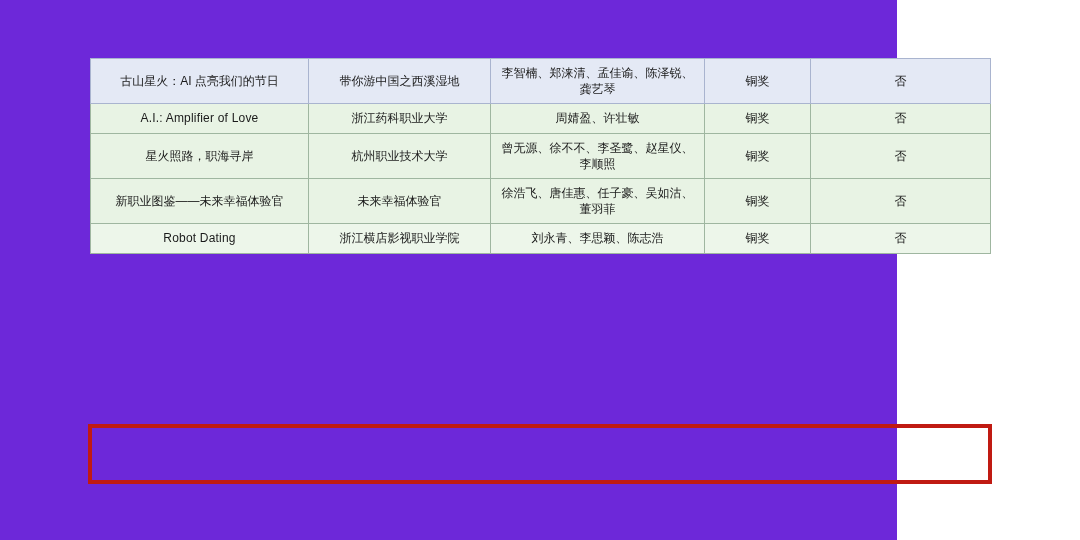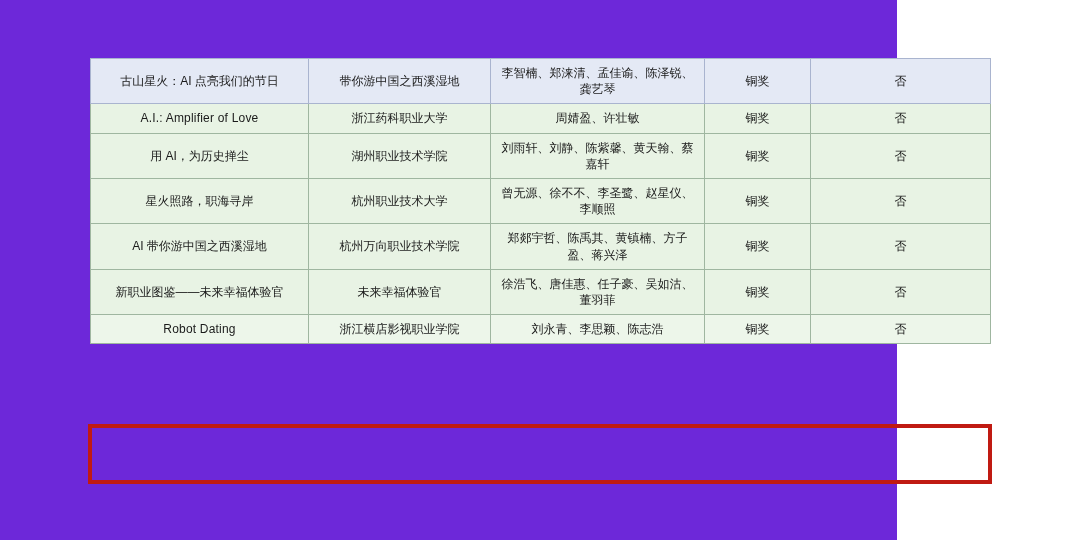--- a/index.html
+++ b/index.html
@@ -91,37 +91,23 @@
           <td class="cell-recommend">否</td>
         </tr>
         <tr>
           <td class="cell-title latin">A.I.: Amplifier of Love</td>
           <td class="cell-school">浙江药科职业大学</td>
           <td class="cell-authors">周婧盈、许壮敏</td>
           <td class="cell-award">铜奖</td>
           <td class="cell-recommend">否</td>
         </tr>
         <tr>
-          <td class="cell-title">用 AI，为历史掸尘</td>
-          <td class="cell-school">湖州职业技术学院</td>
-          <td class="cell-authors">刘雨轩、刘静、陈紫馨、黄天翰、蔡嘉轩</td>
-          <td class="cell-award">铜奖</td>
-          <td class="cell-recommend">否</td>
-        </tr>
-        <tr>
           <td class="cell-title">星火照路，职海寻岸</td>
           <td class="cell-school">杭州职业技术大学</td>
           <td class="cell-authors">曾无源、徐不不、李圣鹭、赵星仪、李顺照</td>
-          <td class="cell-award">铜奖</td>
-          <td class="cell-recommend">否</td>
-        </tr>
-        <tr>
-          <td class="cell-title">AI 带你游中国之西溪湿地</td>
-          <td class="cell-school">杭州万向职业技术学院</td>
-          <td class="cell-authors">郑郯宇哲、陈禹其、黄镇楠、方子盈、蒋兴泽</td>
           <td class="cell-award">铜奖</td>
           <td class="cell-recommend">否</td>
         </tr>
         <tr>
           <td class="cell-title">新职业图鉴——未来幸福体验官</td>
           <td class="cell-school">未来幸福体验官</td>
           <td class="cell-authors">徐浩飞、唐佳惠、任子豪、吴如沽、董羽菲</td>
           <td class="cell-award">铜奖</td>
           <td class="cell-recommend">否</td>
         </tr>

